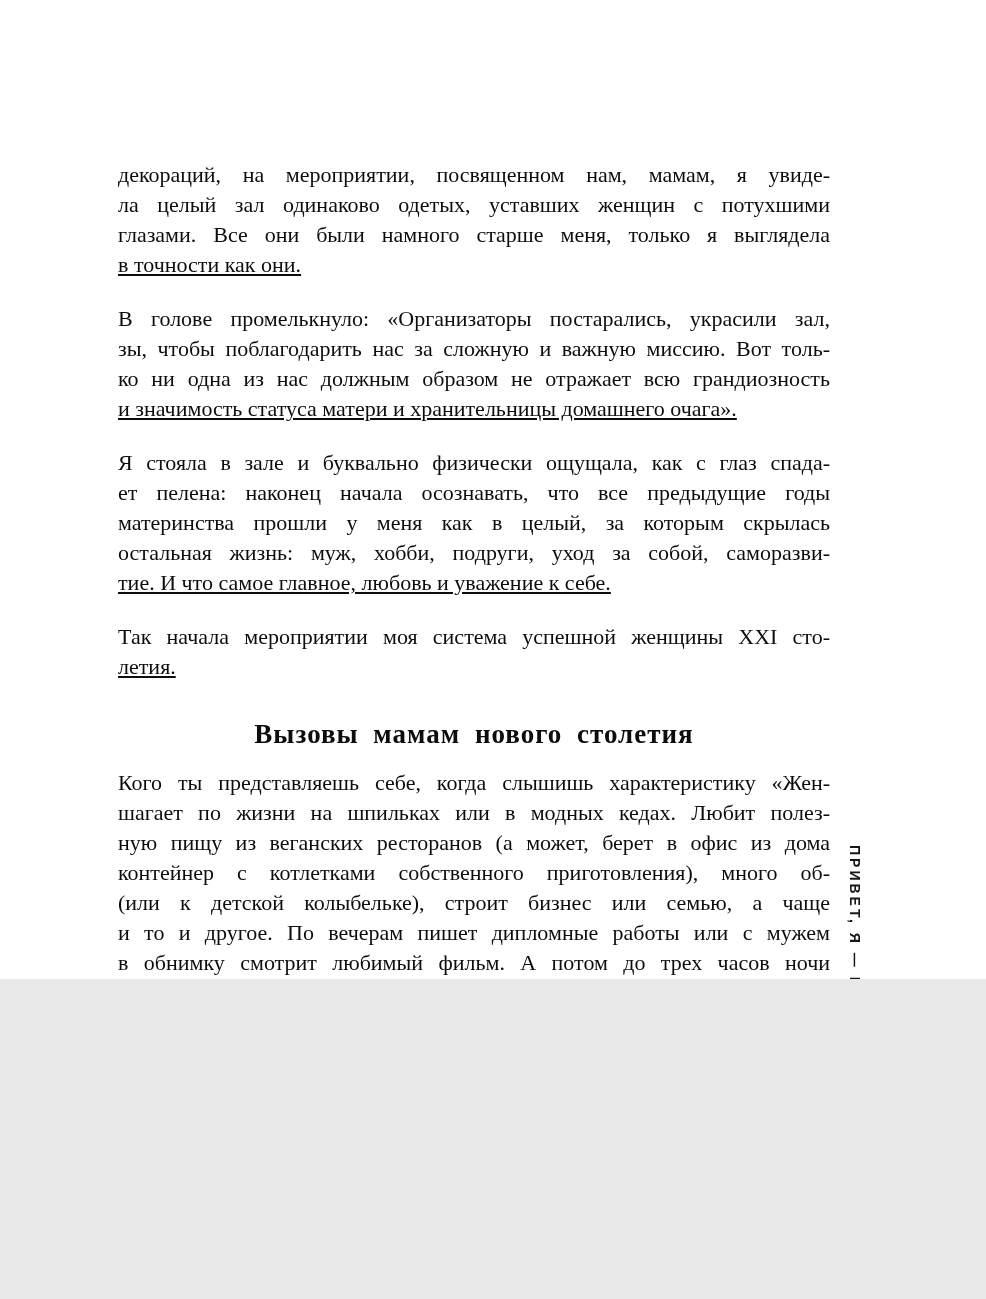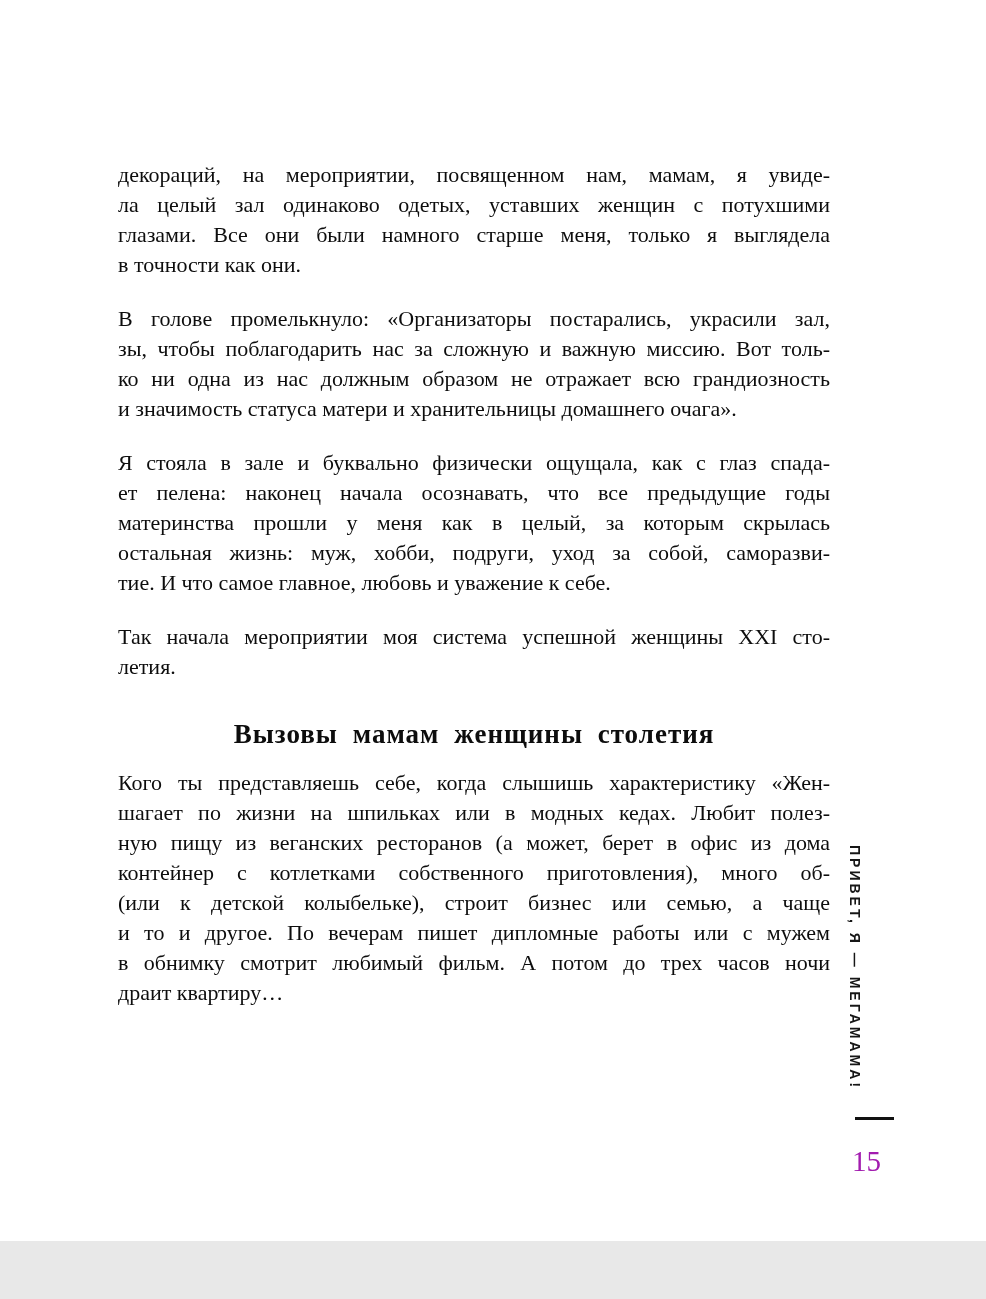--- a/index.html
+++ b/index.html
@@ -3,41 +3,42 @@
 <meta charset="utf-8">
 <style>
   html, body { margin: 0; padding: 0; }
   body {
     background: #e8e8e8;
     font-family: "Liberation Serif", "DejaVu Serif", serif;
   }
   .page {
     position: relative;
     width: 986px;
-    height: 1241px;
+    height: 979px;
     margin: 0 auto;
     background: #ffffff;
     color: #0d0d0d;
     overflow: hidden;
   }
   .page-body {
     position: absolute;
     left: 118px;
     top: 160px;
     width: 712px;
     font-size: 22px;
     line-height: 30px;
   }
   .paragraph { margin: 0 0 24px 0; }
   .line {
     text-align: justify;
     text-align-last: justify;
   }
   .line.last {
     text-align-last: left;
+    text-decoration: underline;
   }
   .heading {
     margin: 34px 0 16px 0;
     font-size: 27px;
     line-height: 36px;
     font-weight: 700;
     text-align: center;
     letter-spacing: 1px;
     word-spacing: 7px;
   }
@@ -94,21 +95,21 @@
         <div class="line">Я стояла в зале и буквально физически ощущала, как с глаз спада-</div>
         <div class="line">ет пелена: наконец начала осознавать, что все предыдущие годы</div>
         <div class="line">материнства прошли у меня как в целый, за которым скрылась</div>
         <div class="line">остальная жизнь: муж, хобби, подруги, уход за собой, саморазви-</div>
         <div class="line last">тие. И что самое главное, любовь и уважение к себе.</div>
       </div>
       <div class="paragraph">
         <div class="line">Так начала мероприятии моя система успешной женщины XXI сто-</div>
         <div class="line last">летия.</div>
       </div>
-      <h2 class="heading">Вызовы мамам женщины столетия</h2>
+      <h2 class="heading">Вызовы мамам нового столетия</h2>
       <div class="paragraph">
         <div class="line">Кого ты представляешь себе, когда слышишь характеристику «Жен-</div>
         <div class="line">шагает по жизни на шпильках или в модных кедах. Любит полез-</div>
         <div class="line">ную пищу из веганских ресторанов (а может, берет в офис из дома</div>
         <div class="line">контейнер с котлетками собственного приготовления), много об-</div>
         <div class="line">(или к детской колыбельке), строит бизнес или семью, а чаще</div>
         <div class="line">и то и другое. По вечерам пишет дипломные работы или с мужем</div>
         <div class="line">в обнимку смотрит любимый фильм. А потом до трех часов ночи</div>
         <div class="line last">драит квартиру…</div>
       </div>

